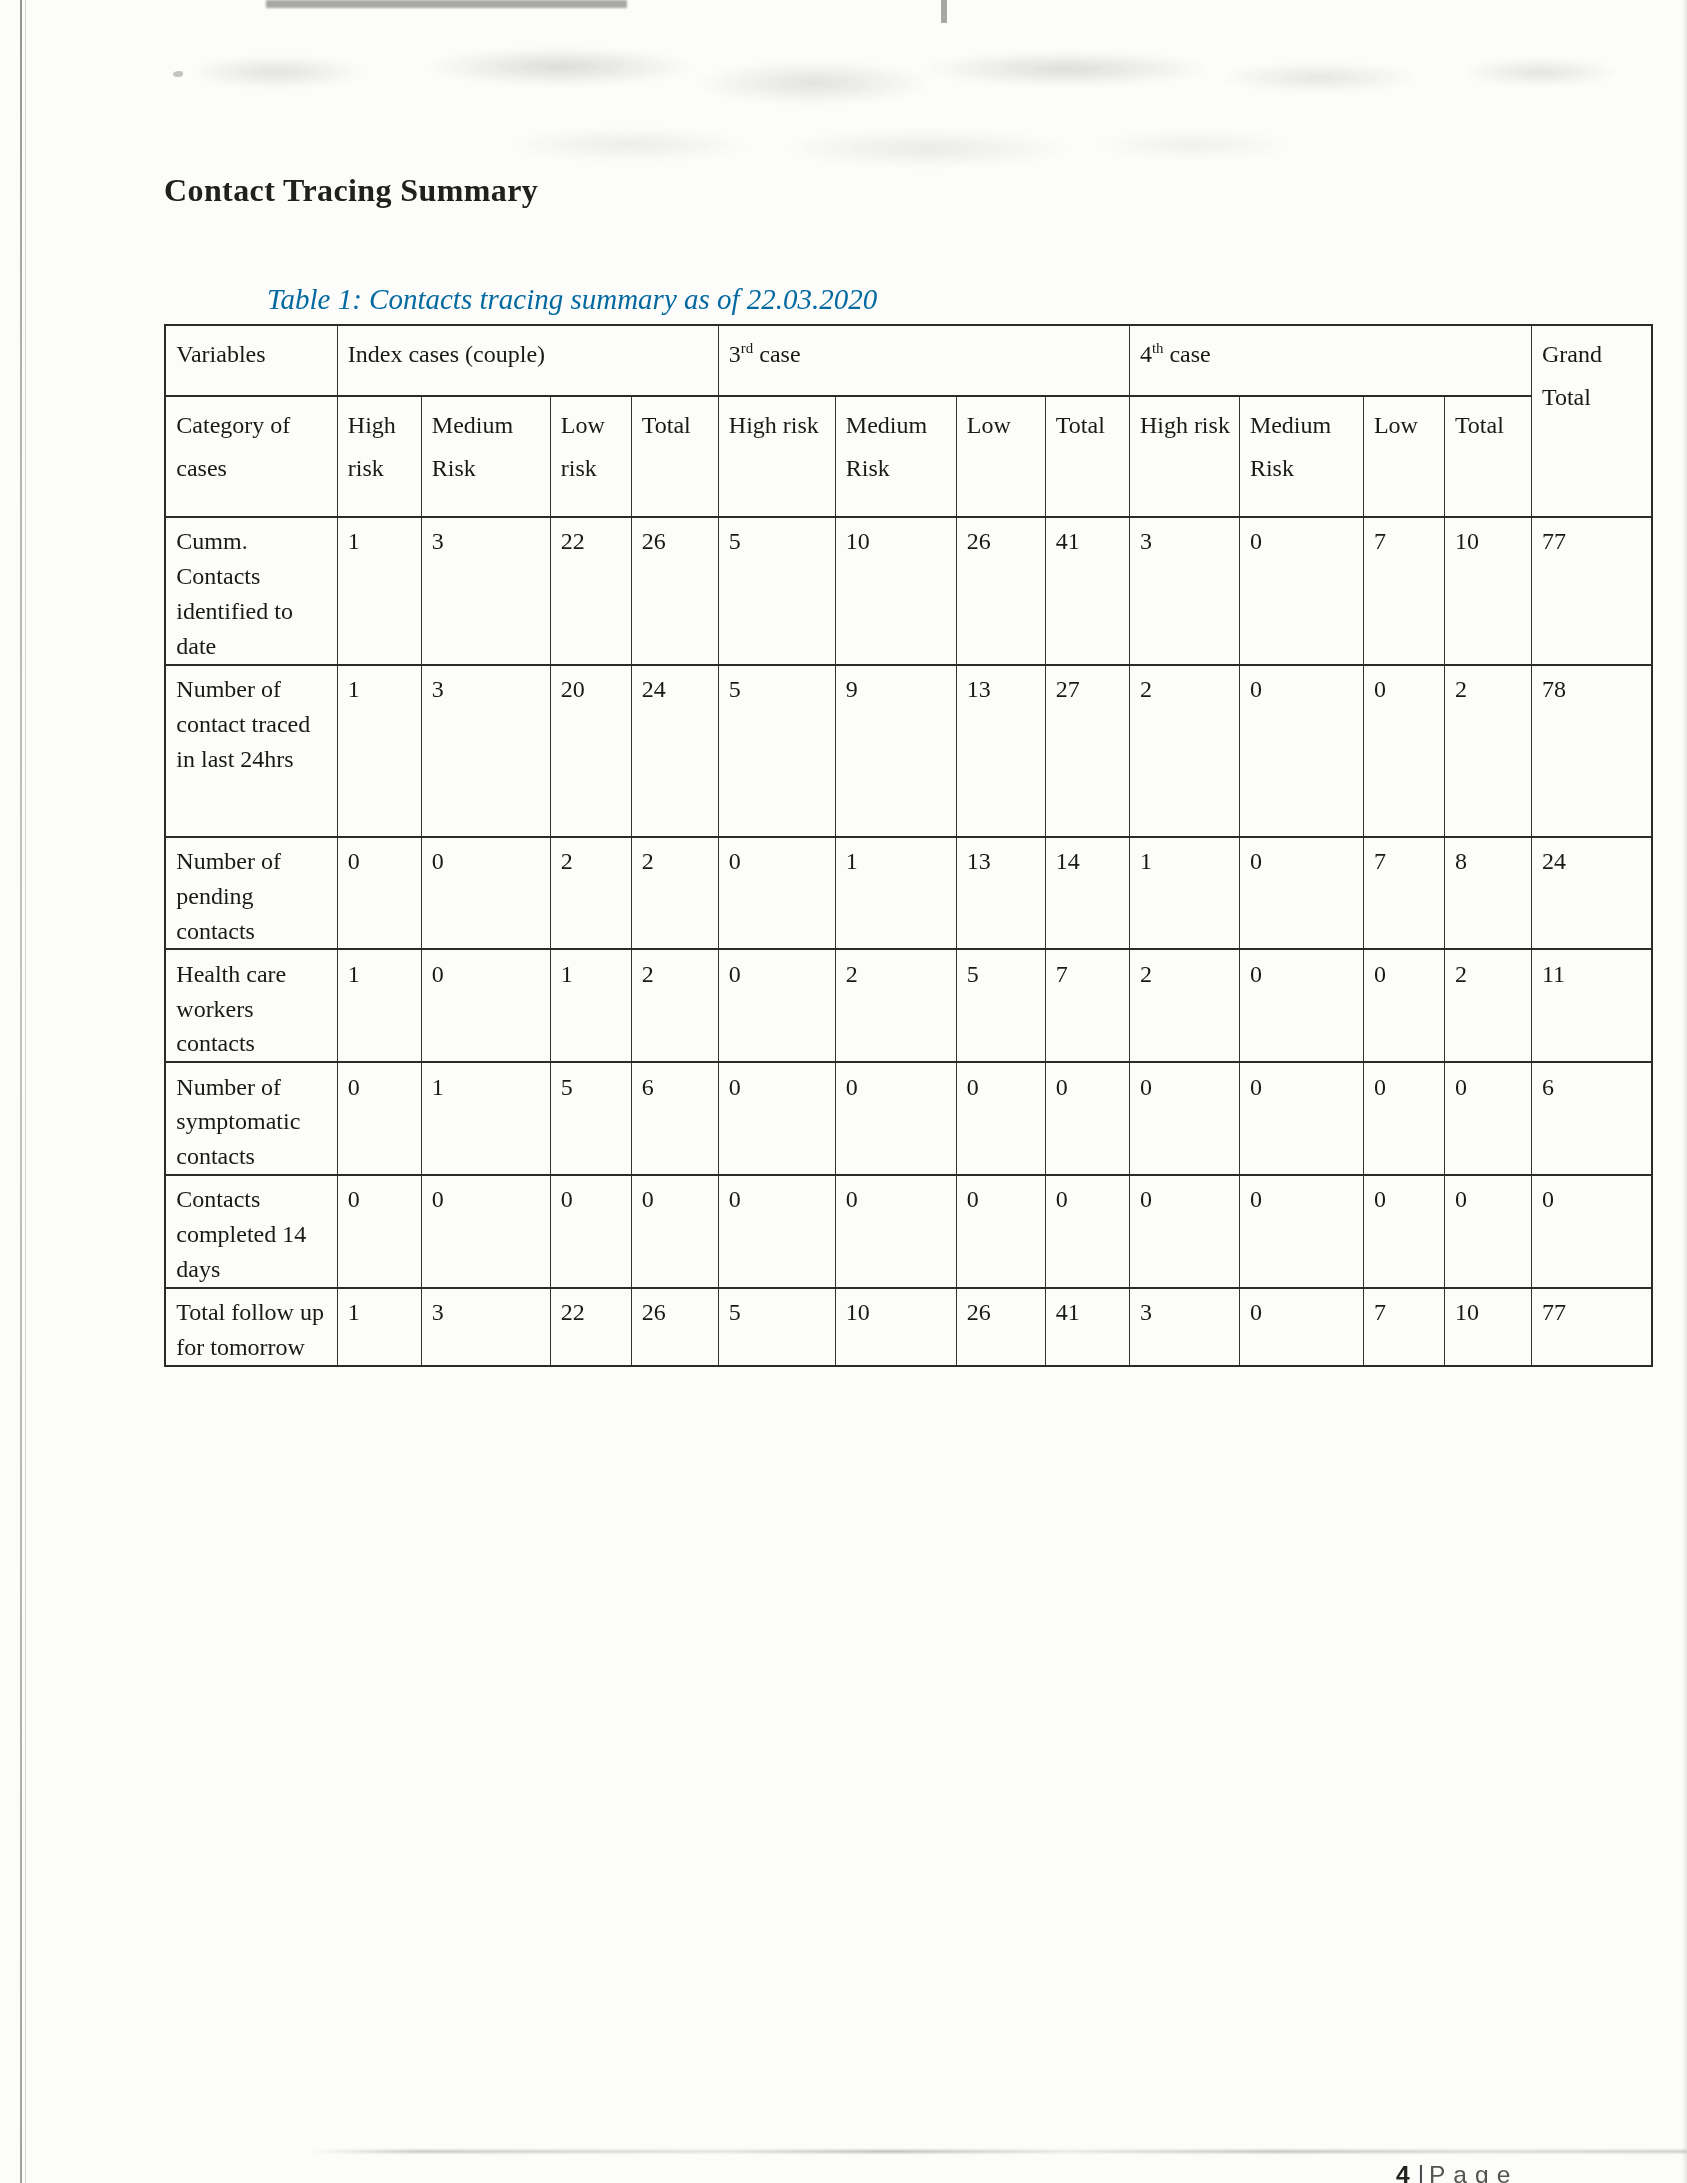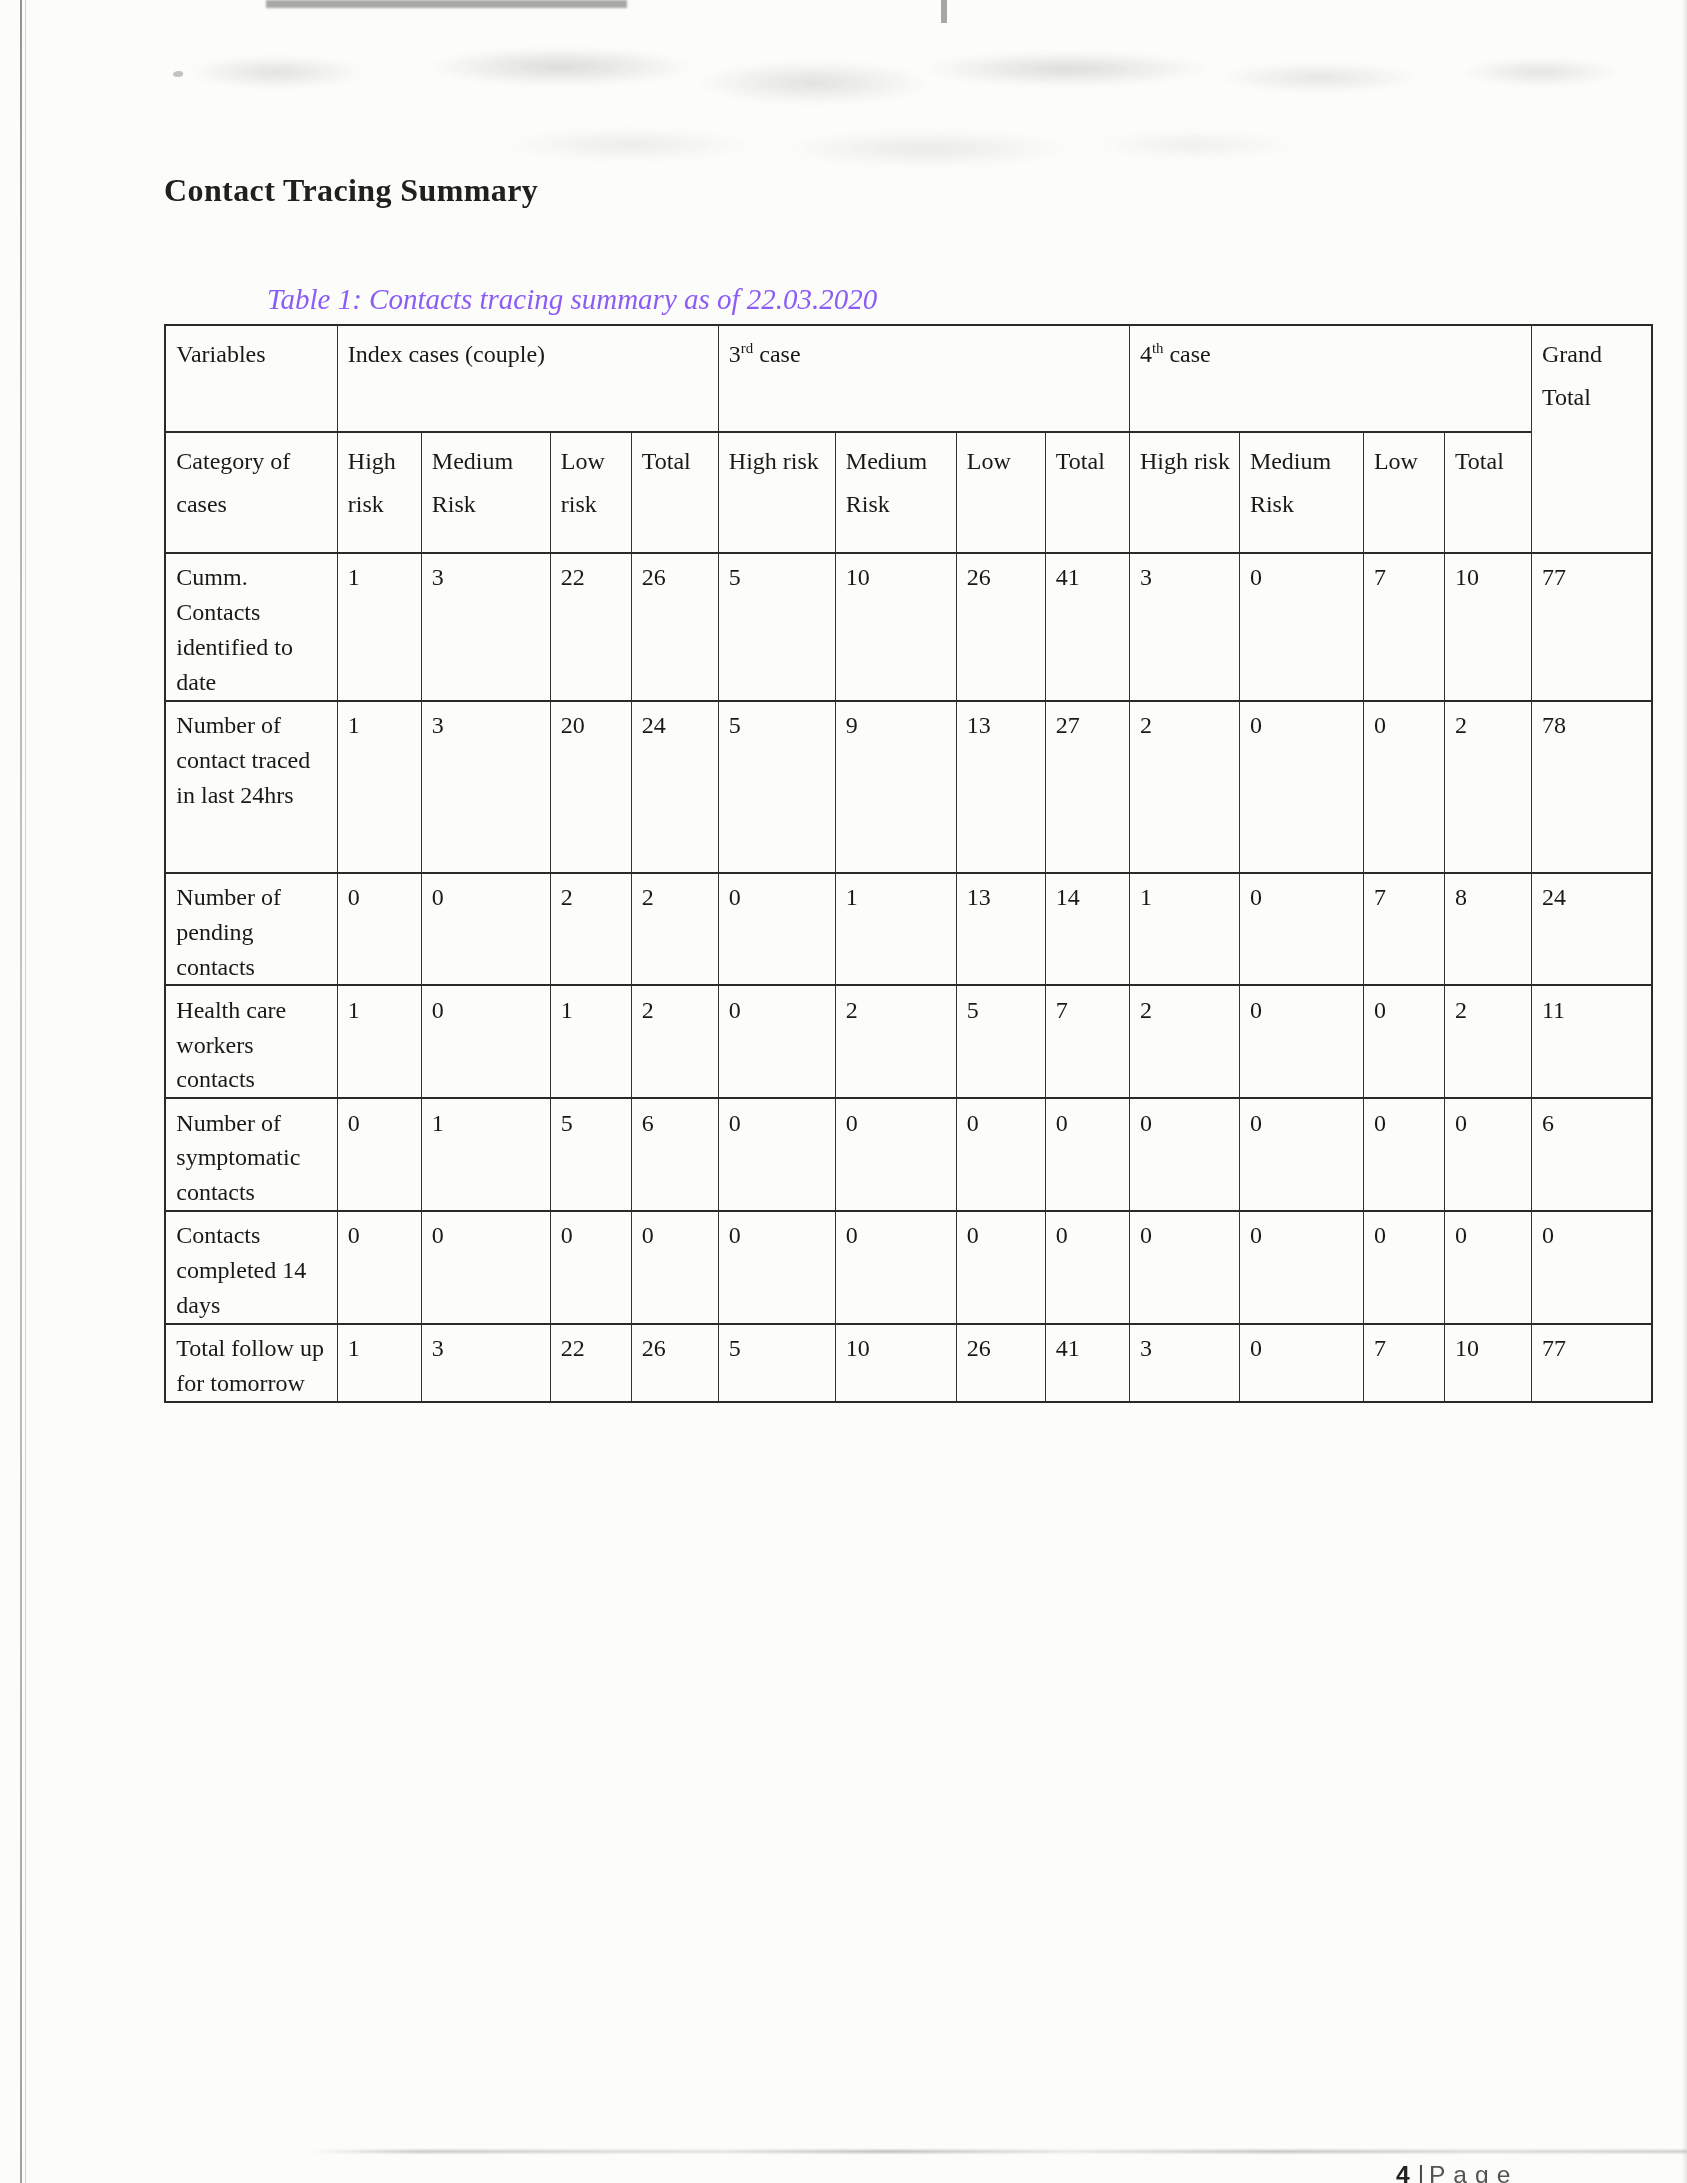--- a/index.html
+++ b/index.html
@@ -64,21 +64,21 @@
     background: linear-gradient(90deg, transparent, rgba(160,160,152,.3));
   }
 
   
   .doc-title {
     position: absolute; left: 164px; top: 172px;
     font-size: 32px; font-weight: bold; letter-spacing: 0.4px; color: #21201e;
   }
   .table-caption {
     position: absolute; left: 267px; top: 283px;
-    font-size: 29px; font-style: italic; color: #8b5cf6;
+    font-size: 29px; font-style: italic; color: #0369a1;
   }
 
   table.ct-table {
     position: absolute; left: 164px; top: 324px;
     width: 1486px; table-layout: fixed; border-collapse: collapse;
     font-size: 24px; color: #1b1917;
   }
   .ct-table th, .ct-table td {
     border-left: 1.6px solid #35332f;
     border-right: 1.6px solid #35332f;
@@ -86,21 +86,21 @@
     border-bottom: 2.4px solid #2c2a27;
     vertical-align: top; text-align: left;
     font-weight: normal;
     padding: 6.4px 4.8px 0 10.3px;
     line-height: 1.45;
     overflow: hidden;
   }
   .ct-table { border: 2.4px solid #2c2a27; }
   .ct-table thead th { line-height: 1.8; padding-top: 7.1px; }
 
-  .ct-table thead tr.hrow-1 { height: 107px; }
+  .ct-table thead tr.hrow-1 { height: 71px; }
   .ct-table thead tr.hrow-2 { height: 121px; }
   .ct-table tbody tr:nth-child(1) { height: 137px; }
   .ct-table tbody tr:nth-child(2) { height: 172px; }
   .ct-table tbody tr:nth-child(3) { height: 107px; }
   .ct-table tbody tr:nth-child(4) { height: 103px; }
   .ct-table tbody tr:nth-child(5) { height: 103px; }
   .ct-table tbody tr:nth-child(6) { height: 104px; }
   .ct-table tbody tr:nth-child(7) { height: 74px; }
 
   .th-variables { font-weight: bold; }

